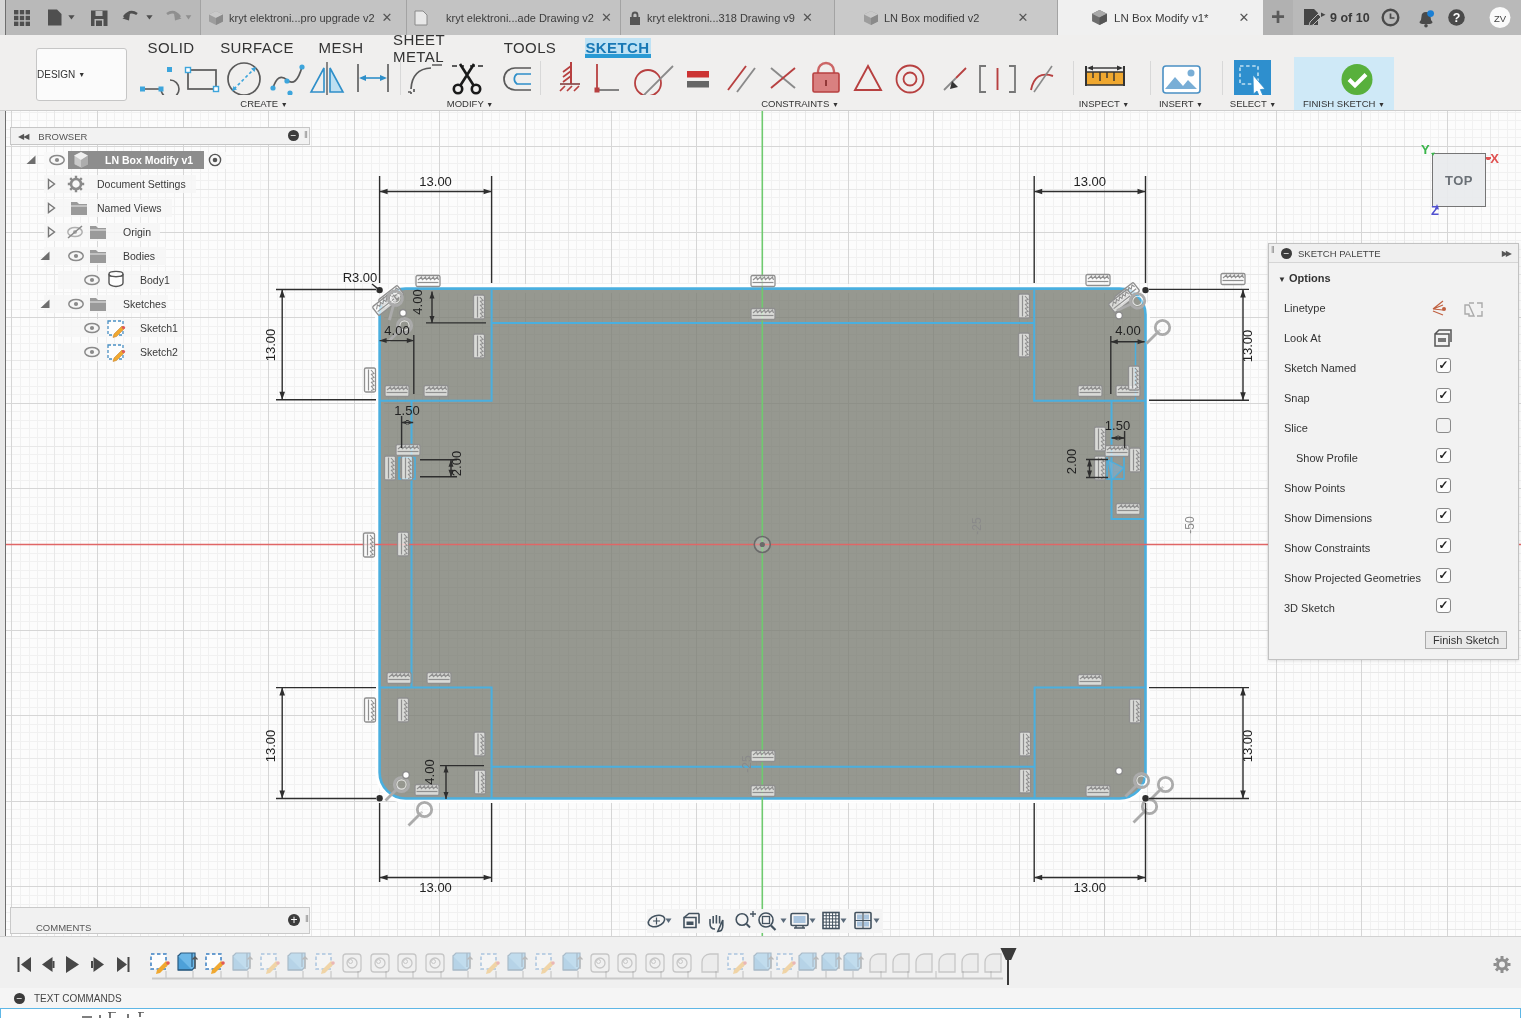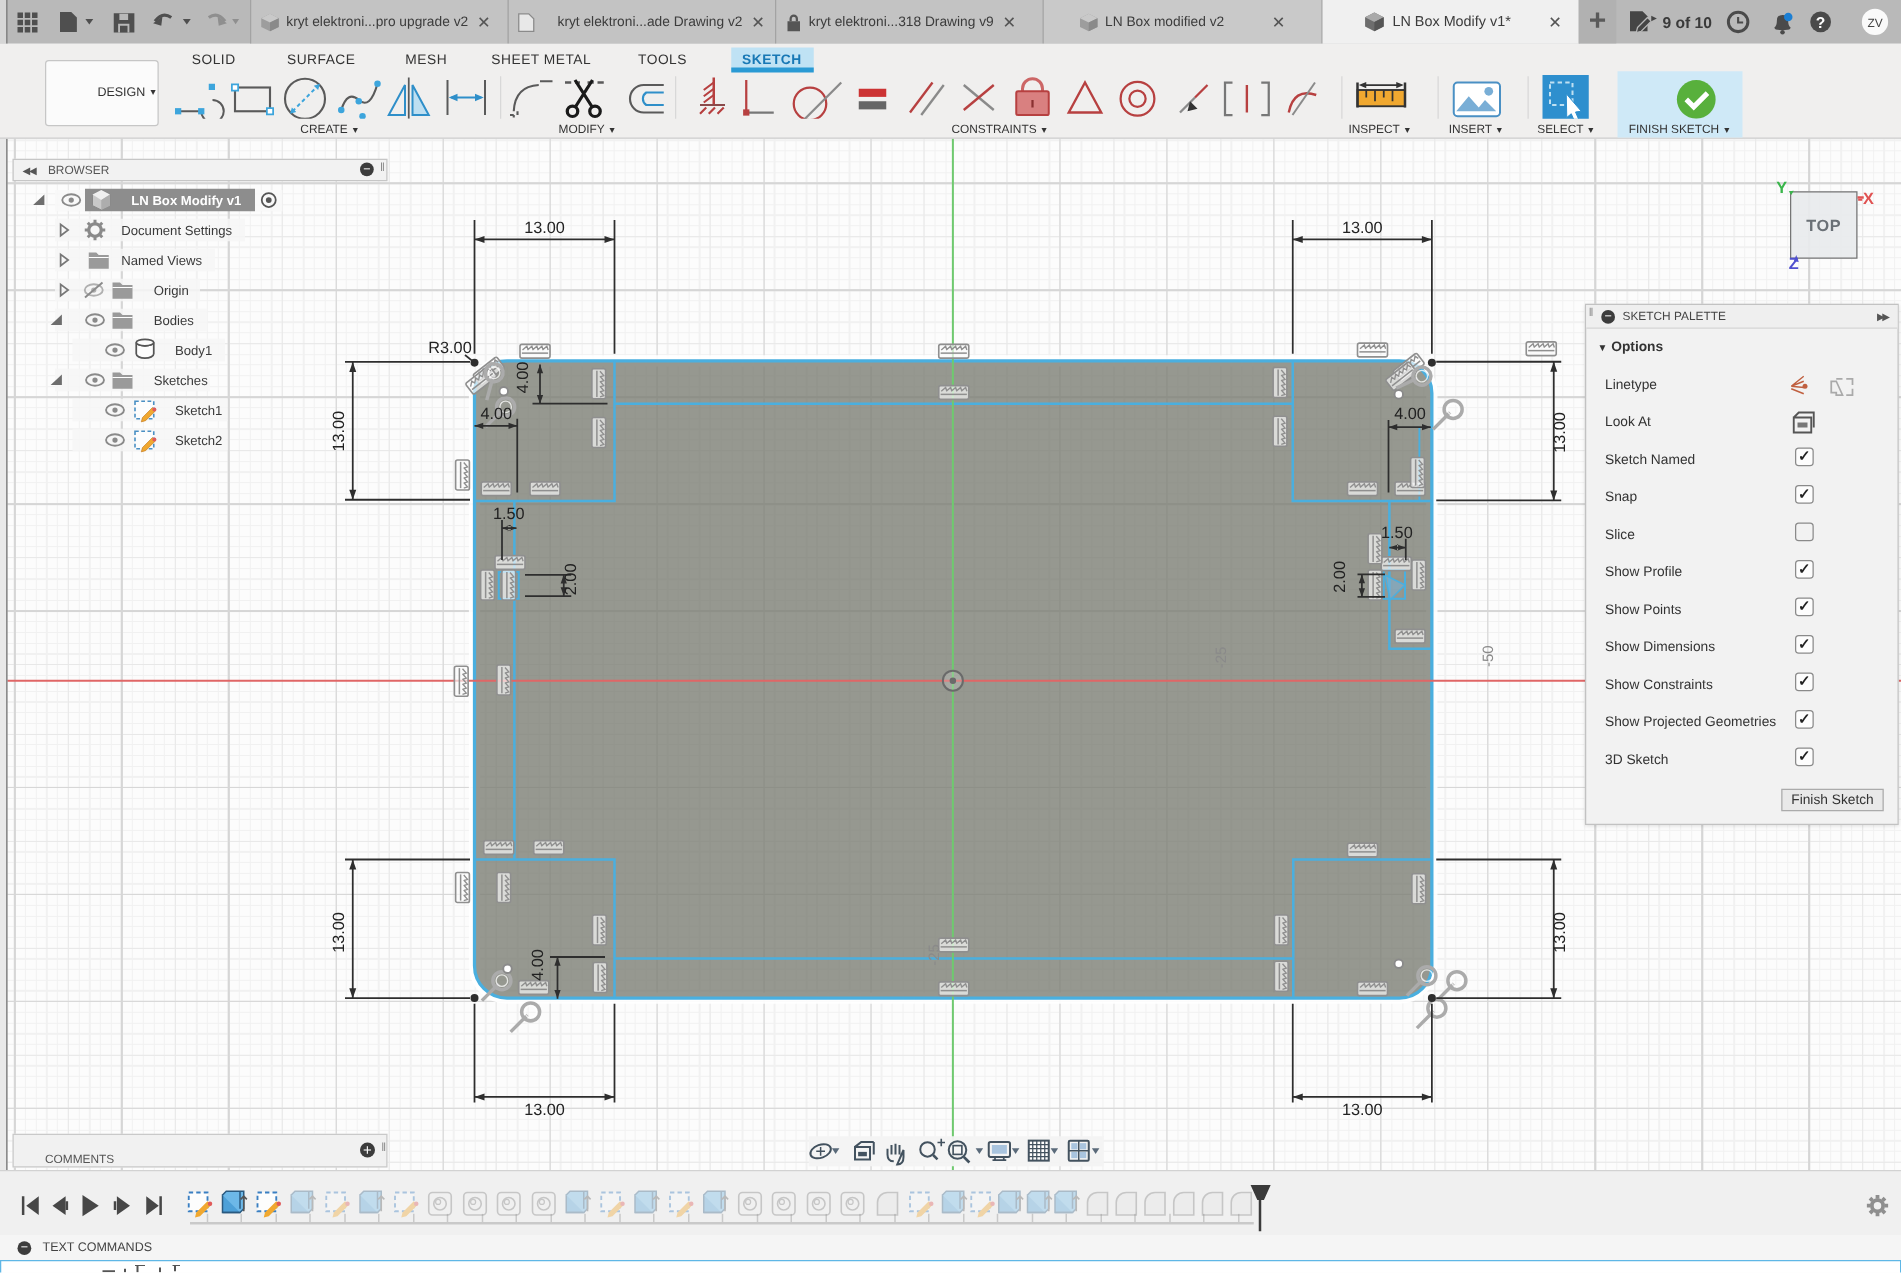--- a/index.html
+++ b/index.html
@@ -6,26 +6,26 @@
 body{width:1521px;height:1018px;overflow:hidden;font-family:"Liberation Sans",sans-serif;background:#fcfcfc;position:relative;}
 .abs{position:absolute;}
 
 #titlebar{left:0;top:0;width:1521px;height:35px;background:#b9b9b9;}
 #titlebar .lstrip{left:0;top:0;width:5px;height:35px;background:#d6d6d6;border-right:1px solid #6e6e6e;}
 .tab{top:0;height:35px;background:#c3c3c3;border-left:1px solid #a3a3a3;display:flex;align-items:center;font-size:11px;color:#3c3c3c;white-space:nowrap;}
 .tab .x{color:#555;font-size:13px;margin-left:7px;}
 #tab5{background:#f0f0f0;border-left:1px solid #a3a3a3;border-right:1px solid #a3a3a3;}
 
 #ribbon{left:0;top:35px;width:1521px;height:75px;background:#f0efee;border-bottom:1px solid #cdcdcd;}
-.rtab{top:3px;height:19px;font-size:11px;color:#333;letter-spacing:.4px;display:flex;align-items:center;justify-content:center;}
+.rtab{top:3px;height:19px;font-size:15px;color:#333;letter-spacing:.4px;display:flex;align-items:center;justify-content:center;}
 #sketchtab{background:#bfe2f4;color:#1878b5;font-weight:bold;}
 #sketchul{left:584.5px;top:19px;width:66px;height:4px;background:#2a9ad4;}
 .glabel{top:63px;height:12px;font-size:9.5px;color:#333;text-align:center;}
 .gdiv{top:26px;width:1px;height:34px;background:#d8d8d8;}
-#designbtn{left:36px;top:13px;width:89px;height:51px;background:#fbfbfb;border:1px solid #c6c6c6;border-radius:3px;display:flex;align-items:center;justify-content:flex-end;font-size:10px;color:#333;}
+#designbtn{left:36px;top:13px;width:89px;height:51px;background:#fbfbfb;border:1px solid #c6c6c6;border-radius:3px;display:flex;align-items:center;justify-content:flex-start;font-size:10px;color:#333;}
 
 #canvas{left:0;top:110px;width:1521px;height:826px;
 background-color:#fcfcfc;
 background-image:
  repeating-linear-gradient(to right,#d6d6d6 0 1px,transparent 1px 85.6px),
  repeating-linear-gradient(to bottom,#d6d6d6 0 1px,transparent 1px 85.6px),
  repeating-linear-gradient(to right,#e8e8e8 0 1px,transparent 1px 42.8px),
  repeating-linear-gradient(to bottom,#e8e8e8 0 1px,transparent 1px 42.8px),
  repeating-linear-gradient(to right,#f1f1f1 0 1px,transparent 1px 8.56px),
  repeating-linear-gradient(to bottom,#f1f1f1 0 1px,transparent 1px 8.56px);
@@ -390,21 +390,21 @@
       <span style="margin-left:12px;width:11px;height:11px;border-radius:50%;background:#3c3c3c;color:#fff;font-size:10px;line-height:11px;text-align:center;">−</span>
       <span style="margin-left:6px;">SKETCH PALETTE</span>
       <span style="position:absolute;right:8px;letter-spacing:-2px;color:#555;font-size:8px;">▶▶</span>
     </div>
  <div class="prow" style="top:28px;left:9px;font-weight:bold;"><span style="font-size:8px;color:#333;">▼</span> Options</div>
  <div class="prow" style="top:58px;">Linetype</div>
  <div class="prow" style="top:88px;">Look At</div>
  <div class="prow" style="top:118px;">Sketch Named</div>
  <div class="prow" style="top:148px;">Snap</div>
  <div class="prow" style="top:178px;">Slice</div>
- <div class="prow" style="top:208px;">Show Profile</div>
+ <div class="prow" style="top:208px;margin-left:12px;">Show Profile</div>
  <div class="prow" style="top:238px;">Show Points</div>
  <div class="prow" style="top:268px;">Show Dimensions</div>
  <div class="prow" style="top:298px;">Show Constraints</div>
  <div class="prow" style="top:328px;">Show Projected Geometries</div>
  <div class="prow" style="top:358px;">3D Sketch</div>
  <svg class="abs" style="left:160px;top:53px;" width="85" height="25" viewBox="0 0 85 25">
   <path d="M14 4 l-10 8 m10 -4 l-10 4 m10 1 l-10 -1 m10 6 l-10 -4" stroke="#c06040" stroke-width="1.2"></path>
   <circle cx="15" cy="12" r="2" fill="#c06040"></circle>
   <path d="M40 6 h5 m3 0 h5 v5 m0 3 v5 h-5 m-3 0 h-5 v-2 h-4 v-9 h4z" stroke="#aaa" stroke-width="1.4" fill="none"></path>
  </svg>

